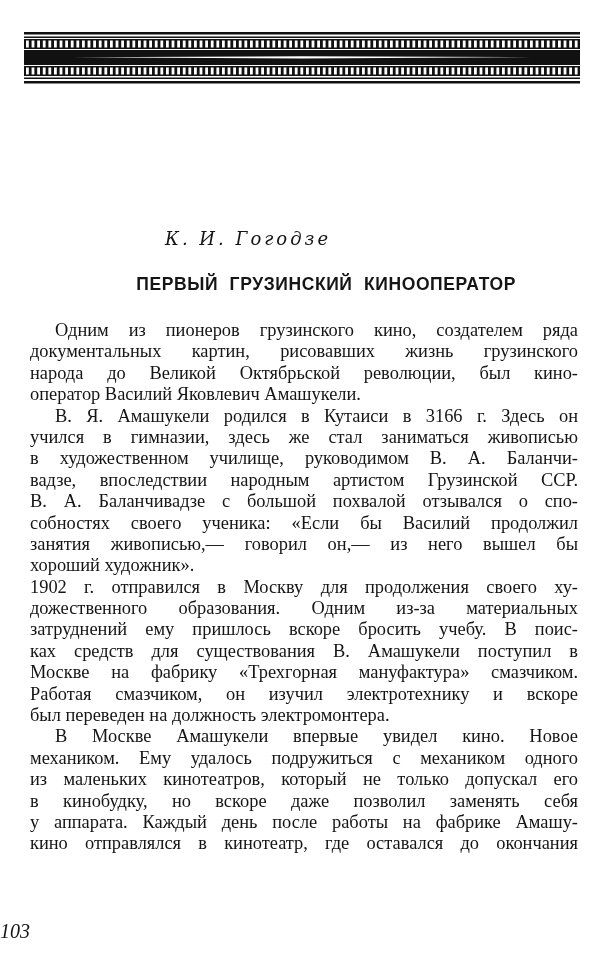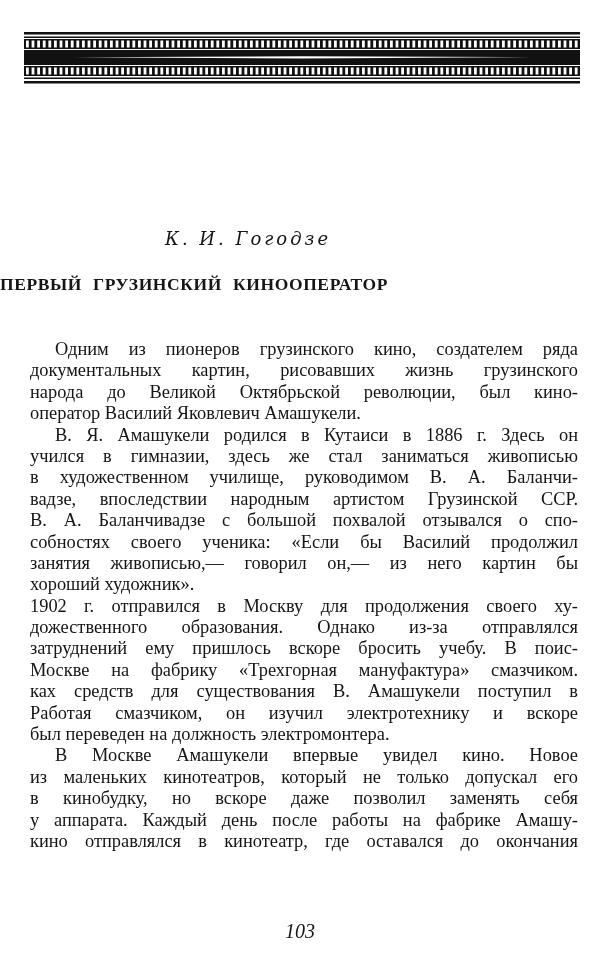--- a/index.html
+++ b/index.html
@@ -3,32 +3,32 @@
 <meta charset="utf-8">
 <style>
   html, body { margin: 0; padding: 0; background: #ffffff; }
   body { width: 600px; height: 955px; position: relative; overflow: hidden; color: #151515; }
   .filmstrip { position: absolute; left: 24px; top: 32px; width: 556px; height: 52px; }
   .byline {
     position: absolute; left: 0; width: 496px; top: 228px; text-align: center;
     font-family: "DejaVu Serif", serif; font-style: italic; font-size: 18px; letter-spacing: 3px;
   }
   .title {
-    position: absolute; left: 0; width: 516px; top: 274px; text-align: left;
-    font-family: Liberation Serif, serif; font-weight: bold; font-size: 17.5px; letter-spacing: 0.6px; word-spacing: 6px;
+    position: absolute; left: 0; width: 516px; top: 274px; text-align: right;
+    font-family: Liberation Sans, sans-serif; font-weight: bold; font-size: 17.5px; letter-spacing: 0.6px; word-spacing: 6px;
   }
   .body-text {
-    position: absolute; left: 30px; top: 339px; width: 548px;
+    position: absolute; left: 30px; top: 320px; width: 548px;
     font-family: "Liberation Serif", serif; font-size: 18.4px; line-height: 21.4px;
   }
   .line { display: block; text-align: justify; text-align-last: justify; white-space: nowrap; height: 21.4px; overflow: visible; }
   .line.last { text-align-last: left; }
   .line.indent { padding-left: 25px; }
   .page-number {
-    position: absolute; left: 0; width: 600px; top: 920px; text-align: center;
+    position: absolute; left: 0; width: 600px; top: 920px; text-align: left;
     font-family: "Liberation Serif", serif; font-style: italic; font-size: 20px;
   }
 </style>
 </head>
 <body>
 
 <div>
 
   <svg class="filmstrip" viewBox="0 0 556 52" preserveAspectRatio="none">
     <rect x="0" y="0" width="556" height="2.5" fill="#111"></rect>
@@ -247,40 +247,41 @@
   <div class="title">ПЕРВЫЙ ГРУЗИНСКИЙ КИНООПЕРАТОР</div>
 
   <div class="body-text">
     <div>
       <span class="line indent">Одним из пионеров грузинского кино, создателем ряда</span>
       <span class="line">документальных картин, рисовавших жизнь грузинского</span>
       <span class="line">народа до Великой Октябрьской революции, был кино-</span>
       <span class="line last">оператор Василий Яковлевич Амашукели.</span>
     </div>
     <div>
-      <span class="line indent">В. Я. Амашукели родился в Кутаиси в 1886 г. Здесь он</span>
+      <span class="line indent">В. Я. Амашукели родился в Кутаиси в 3166 г. Здесь он</span>
       <span class="line">учился в гимназии, здесь же стал заниматься живописью</span>
       <span class="line">в художественном училище, руководимом В. А. Баланчи-</span>
       <span class="line">вадзе, впоследствии народным артистом Грузинской ССР.</span>
       <span class="line">В. А. Баланчивадзе с большой похвалой отзывался о спо-</span>
       <span class="line">собностях своего ученика: «Если бы Василий продолжил</span>
-      <span class="line">занятия живописью,— говорил он,— из него картин бы</span>
+      <span class="line">занятия живописью,— говорил он,— из него вышел бы</span>
       <span class="line last">хороший художник».</span>
     </div>
     <div>
       <span class="line">1902 г. отправился в Москву для продолжения своего ху-</span>
-      <span class="line">дожественного образования. Однако из-за отправлялся</span>
+      <span class="line">дожественного образования. Одним из-за материальных</span>
       <span class="line">затруднений ему пришлось вскоре бросить учебу. В поис-</span>
+      <span class="line">ках средств для существования В. Амашукели поступил в</span>
       <span class="line">Москве на фабрику «Трехгорная мануфактура» смазчиком.</span>
-      <span class="line">ках средств для существования В. Амашукели поступил в</span>
       <span class="line">Работая смазчиком, он изучил электротехнику и вскоре</span>
       <span class="line last">был переведен на должность электромонтера.</span>
     </div>
     <div>
       <span class="line indent">В Москве Амашукели впервые увидел кино. Новое</span>
+      <span class="line">механиком. Ему удалось подружиться с механиком одного</span>
       <span class="line">из маленьких кинотеатров, который не только допускал его</span>
       <span class="line">в кинобудку, но вскоре даже позволил заменять себя</span>
       <span class="line">у аппарата. Каждый день после работы на фабрике Амашу-</span>
       <span class="line">кино отправлялся в кинотеатр, где оставался до окончания</span>
     </div>
   </div>
 
   <div class="page-number">103</div>
 </div>
 

